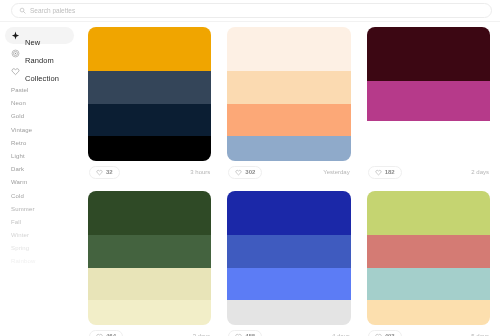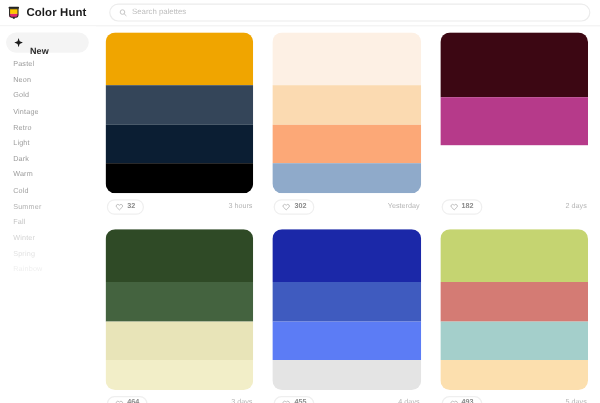--- a/index.html
+++ b/index.html
@@ -47,21 +47,21 @@
     padding: 5px 6px 0 5px;
     overflow: hidden;
   }
   .nav-item {
     display: flex; align-items: center; gap: 5px;
     height: 17px; padding: 0 6px; margin-bottom: 1px;
     border-radius: 9px; cursor: pointer;
   }
   .nav-item.active { background: #f4f4f4; }
   .nav-icon { width: 9px; height: 9px; flex: none; display: block; }
-  .nav-label { font-size: 7.5px; font-weight: 700; color: #2b2b2b; letter-spacing: .1px; margin-top: 14px; }
+  .nav-label { font-size: 7.5px; font-weight: 400; color: #2b2b2b; letter-spacing: .1px; margin-top: 14px; }
 
   .tag-list { margin-top: 7px; padding: 0 6px; }
   .tag-item {
     font-size: 6px; color: #9b9b9b; margin-bottom: 7.2px;
     cursor: pointer; letter-spacing: .15px; line-height: 1;
   }
 
   
   .main {
     flex: 1; min-width: 0;
@@ -100,49 +100,53 @@
   .heart-icon { width: 7px; height: 7px; display: block; flex: none; }
   .like-count { font-size: 6px; color: #8a8a8a; font-weight: 700; line-height:1; }
   .time-text { font-size: 6px; color: #b5b5b5; line-height: 1; }
 </style>
 </head>
 <body>
 
 <div id="app">
 
   <div class="header">
-    <div class="brand">
-      <svg class="logo-icon" viewBox="0 0 24 24">
-        <rect x="4" y="3" width="16" height="3" rx="1" fill="#222"></rect>
-        <rect x="5.5" y="6" width="13" height="8" fill="#FFC700"></rect>
-        <rect x="5.5" y="14" width="13" height="5" fill="#E0296F"></rect>
-        <path d="M5.5 6h13v10a3 3 0 0 1-3 3h-7a3 3 0 0 1-3-3z" fill="none" stroke="#222" stroke-width="1.6"></path>
-        <rect x="10.5" y="19" width="3" height="2.5" fill="#222"></rect>
-      </svg>
-      <span class="brand-name">Color Hunt</span>
-    </div>
 
     <div class="search-wrap">
       <svg class="search-icon" viewBox="0 0 24 24" fill="none" stroke="#c0c0c0" stroke-width="2.6">
         <circle cx="10.5" cy="10.5" r="6.5"></circle>
         <line x1="15.5" y1="15.5" x2="21" y2="21" stroke-linecap="round"></line>
       </svg>
       <input class="search-input" type="text" placeholder="Search palettes" style="">
     </div>
   </div>
 
   <div class="body">
 
     <div class="sidebar">
       <div id="nav-container">
           <div class="nav-item active">
             <svg class="nav-icon" viewBox="0 0 24 24">
               <path d="M12 1.5 14.3 9 21.5 12 14.3 15 12 22.5 9.7 15 2.5 12 9.7 9z" fill="#1b1b1b"></path>
             </svg>
             <span class="nav-label">New</span>
+          </div>
+          <div class="nav-item">
+            <svg class="nav-icon" viewBox="0 0 24 24">
+              <circle cx="12" cy="12" r="9.2" fill="none" stroke="#9a9a9a" stroke-width="1.7"></circle>
+              <circle cx="12" cy="12" r="5.4" fill="none" stroke="#9a9a9a" stroke-width="1.7"></circle>
+              <circle cx="12" cy="12" r="1.9" fill="#9a9a9a"></circle>
+            </svg>
+            <span class="nav-label">Random</span>
+          </div>
+          <div class="nav-item">
+            <svg class="nav-icon" viewBox="0 0 24 24">
+              <path d="M12 20.3 4.2 12.7a4.7 4.7 0 0 1 6.6-6.7l1.2 1.1 1.2-1.1a4.7 4.7 0 0 1 6.6 6.7z" fill="none" stroke="#9a9a9a" stroke-width="1.9" stroke-linejoin="round"></path>
+            </svg>
+            <span class="nav-label">Collection</span>
           </div>
         </div>
       <div class="tag-list" id="tag-container">
           <div class="tag-item" style="opacity: 1;">Pastel</div>
           <div class="tag-item" style="opacity: 1;">Neon</div>
           <div class="tag-item" style="opacity: 1;">Gold</div>
           <div class="tag-item" style="opacity: 1;">Vintage</div>
           <div class="tag-item" style="opacity: 1;">Retro</div>
           <div class="tag-item" style="opacity: 1;">Light</div>
           <div class="tag-item" style="opacity: 1;">Dark</div>

